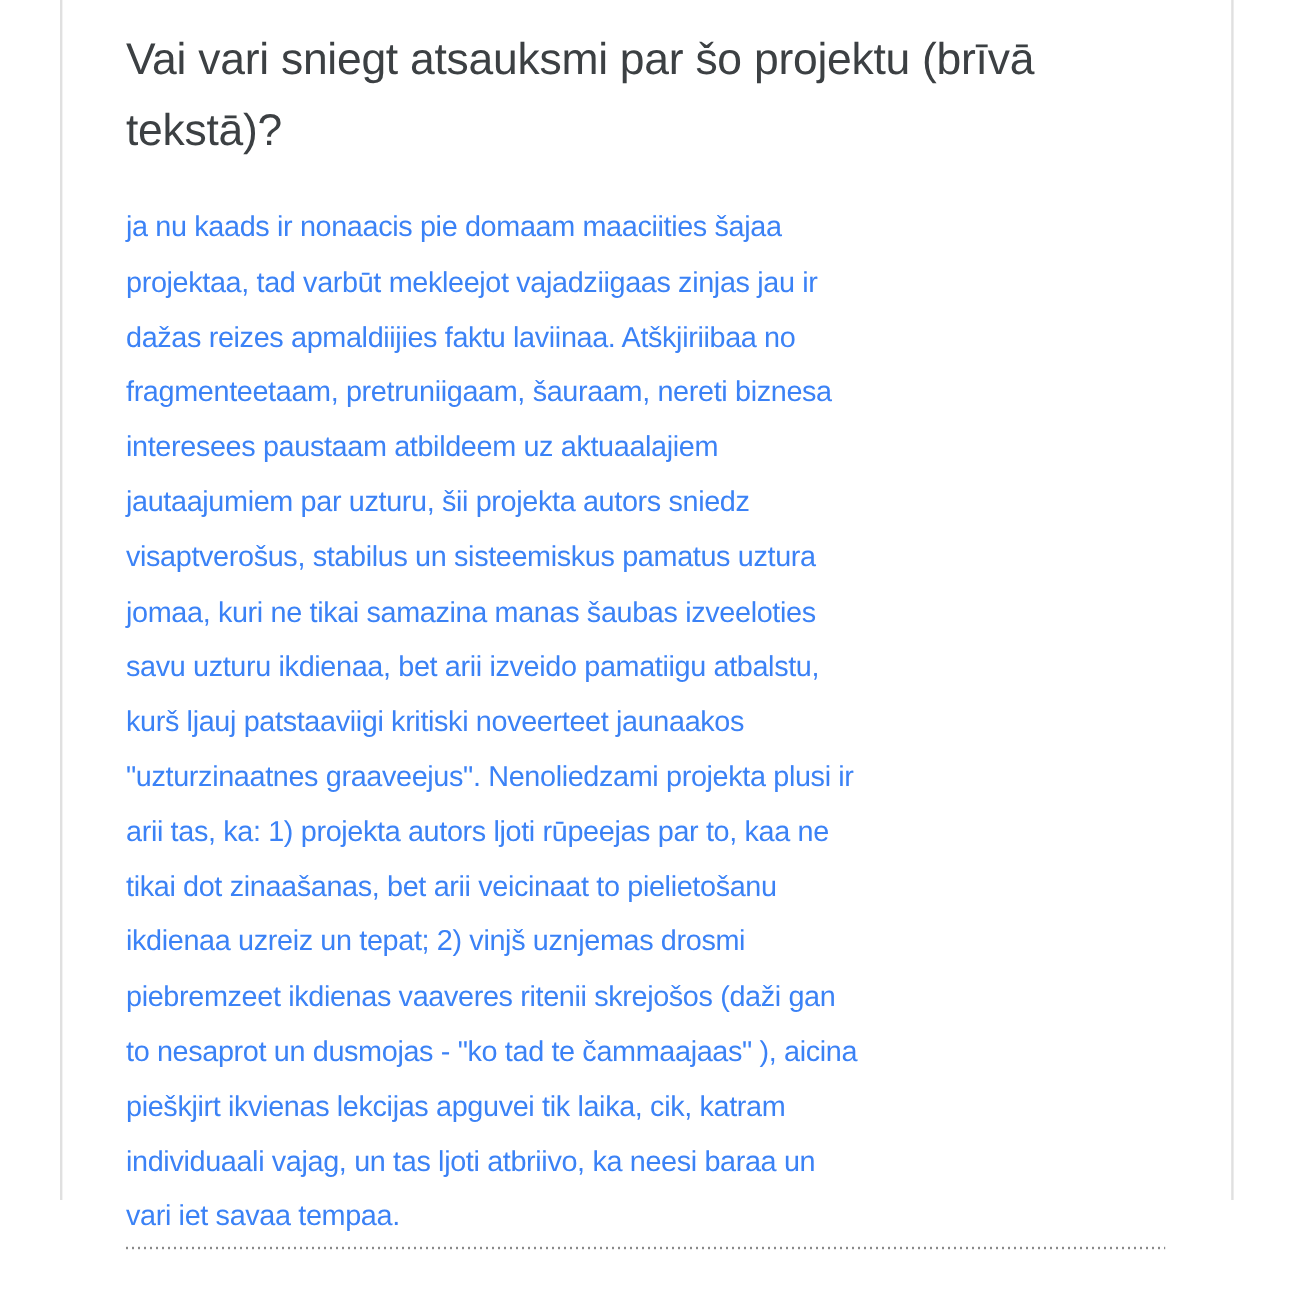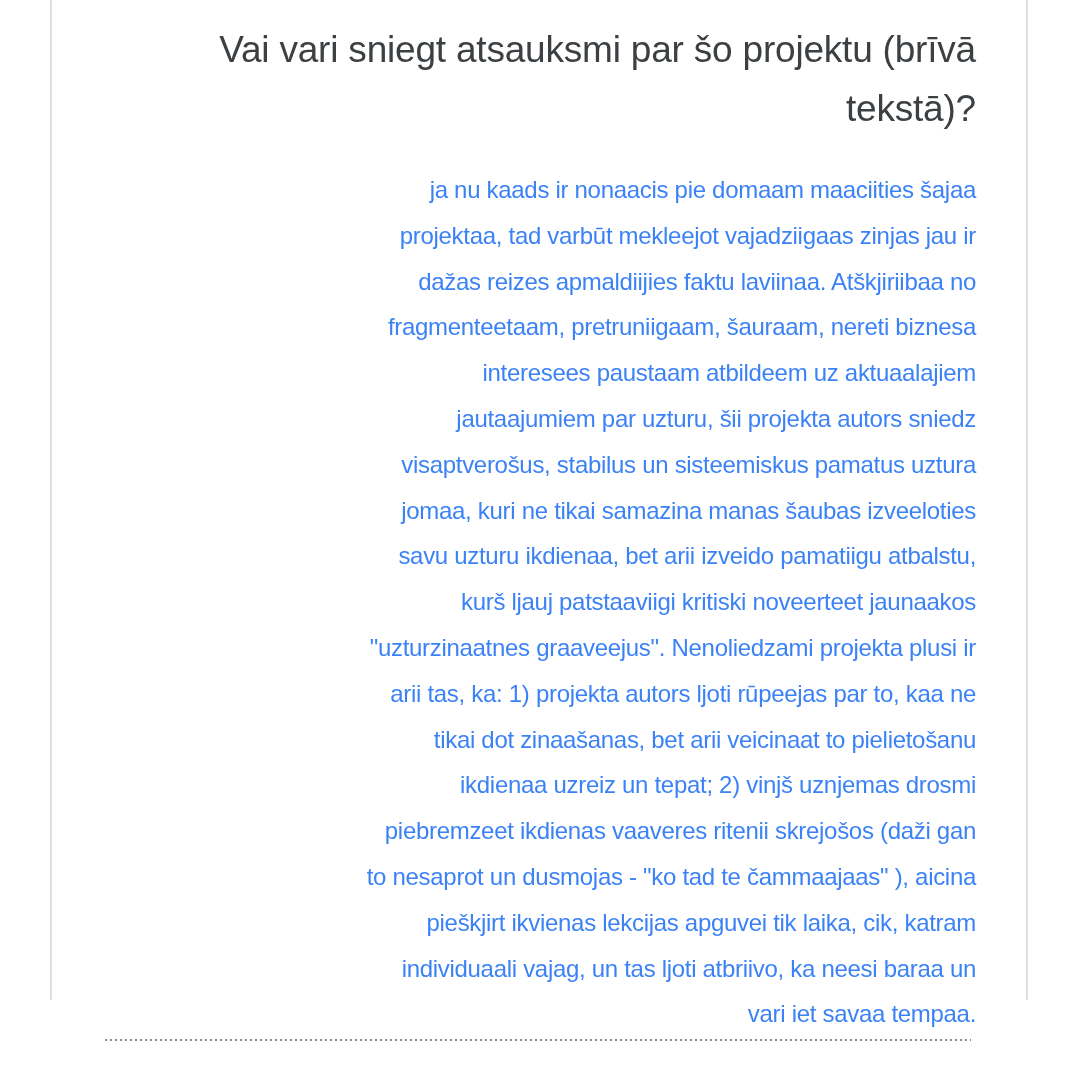--- a/index.html
+++ b/index.html
@@ -18,21 +18,20 @@
     position: absolute;
     top: 0;
     left: 50px;
     width: 974px;           
     height: 1000px;
     background: #ffffff;
     border-left: 2px solid #e0e0e0;
     border-right: 2px solid #e0e0e0;
     box-sizing: content-box;
     padding: 0;
-    text-align: right;
   }
   .card-inner {
     padding: 20px 50px 0 53px;  
   }
   .question-title {
     margin: 0;
     font-size: 37px;
     line-height: 59px;
     font-weight: 400;
     color: #3c4043;

